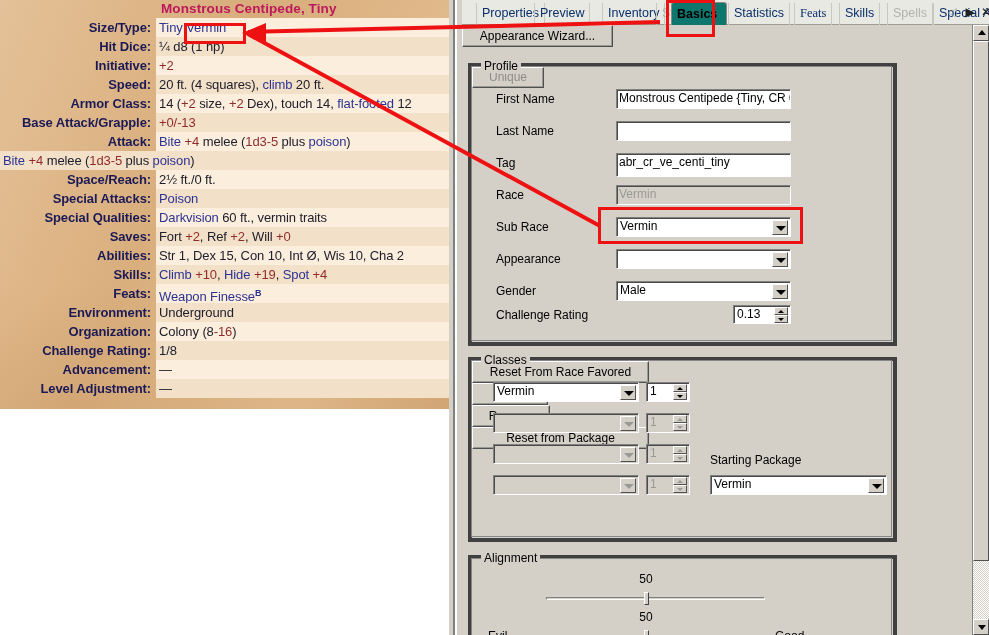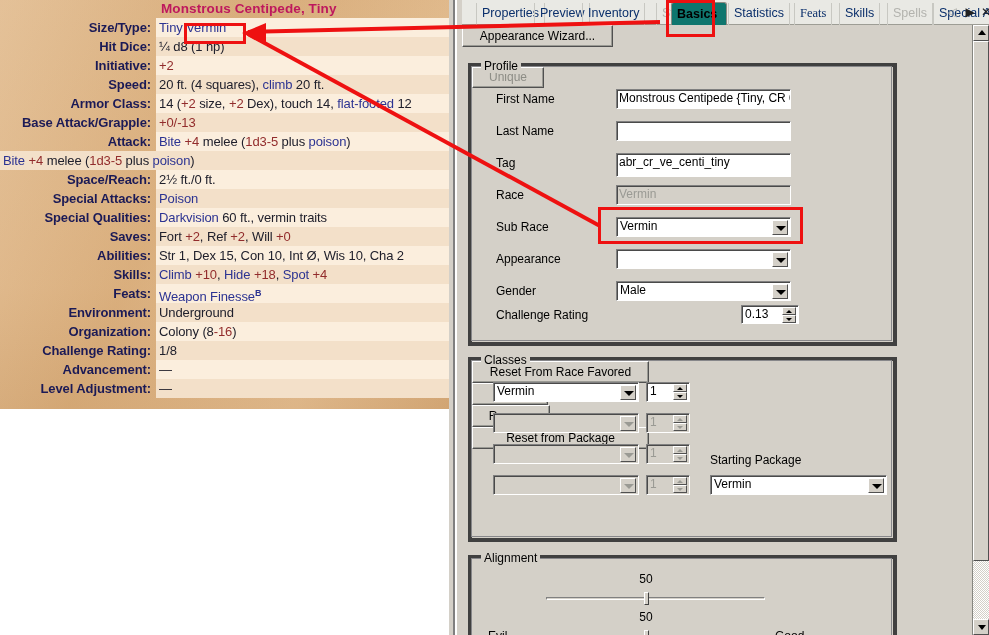--- a/index.html
+++ b/index.html
@@ -291,21 +291,21 @@
         <div class="sb-row even">
           <div class="lbl">Saves:</div>
           <div class="val">Fort <span class="num">+2</span>, Ref <span class="num">+2</span>, Will <span class="num">+0</span></div>
         </div>
         <div class="sb-row odd">
           <div class="lbl">Abilities:</div>
           <div class="val">Str 1, Dex 15, Con 10, Int Ø, Wis 10, Cha 2</div>
         </div>
         <div class="sb-row even">
           <div class="lbl">Skills:</div>
-          <div class="val"><span class="kw">Climb</span> <span class="num">+10</span>, <span class="kw">Hide</span> <span class="num">+18</span>, <span class="kw">Spot</span> <span class="num">+4</span></div>
+          <div class="val"><span class="kw">Climb</span> <span class="num">+10</span>, <span class="kw">Hide</span> <span class="num">+19</span>, <span class="kw">Spot</span> <span class="num">+4</span></div>
         </div>
         <div class="sb-row odd">
           <div class="lbl">Feats:</div>
           <div class="val"><span class="kw">Weapon Finesse</span><sup class="bsup">B</sup></div>
         </div>
         <div class="sb-row even">
           <div class="lbl">Environment:</div>
           <div class="val">Underground</div>
         </div>
         <div class="sb-row odd">
@@ -333,21 +333,21 @@
     <div class="dshadow"></div>
       <div class="dlight"></div>
       <div class="dbody"></div>
   </div>
 
   <div id="dialog-panel">
 
     <div id="tabstrip">
       <div class="tab" style="left:14px;"><span>Properties</span></div>
       <div class="tab" style="left:72px;"><span>Preview</span></div>
-      <div class="tab" style="left:120px;"><span>Inventory</span></div>
+      <div class="tab" style="left:140px;"><span>Inventory</span></div>
       <div class="tab disabled" style="left:194px;"><span>Store</span></div>
       <div class="tab active" style="left:209px; width:56px;"><span>Basics</span></div>
       <div class="tab" style="left:266px;"><span>Statistics</span></div>
       <div class="tab" style="left:332px;font-family:Liberation Serif, serif;"><span>Feats</span></div>
       <div class="tab" style="left:377px;"><span>Skills</span></div>
       <div class="tab disabled" style="left:425px;"><span>Spells</span></div>
       <div class="tab" style="left:471px; border-right:none;"><span>Special Abilit</span></div>
 
     </div>
 
@@ -392,21 +392,21 @@
 
         <div class="fld-label" style="left:24px; top:217px;">Gender</div>
         <div class="combo" style="left:144px; top:214px; width:175px; height:20px;">
           <span>Male</span>
           <span class="arrowbox">
               <span class="tri"></span>
             </span>
         </div>
 
         <div class="fld-label" style="left:24px; top:241px;">Challenge Rating</div>
-        <div class="spin" style="left:261px; top:238px; width:58px; height:19px;margin-left:8px;">
+        <div class="spin" style="left:261px; top:238px; width:58px; height:19px;">
           <span>0.13</span>
           <span class="spinbtns">
             <span class="sb up">
                 <span class="t"></span>
               </span>
             <span class="sb dn">
                 <span class="t"></span>
               </span>
           </span>
         </div>

